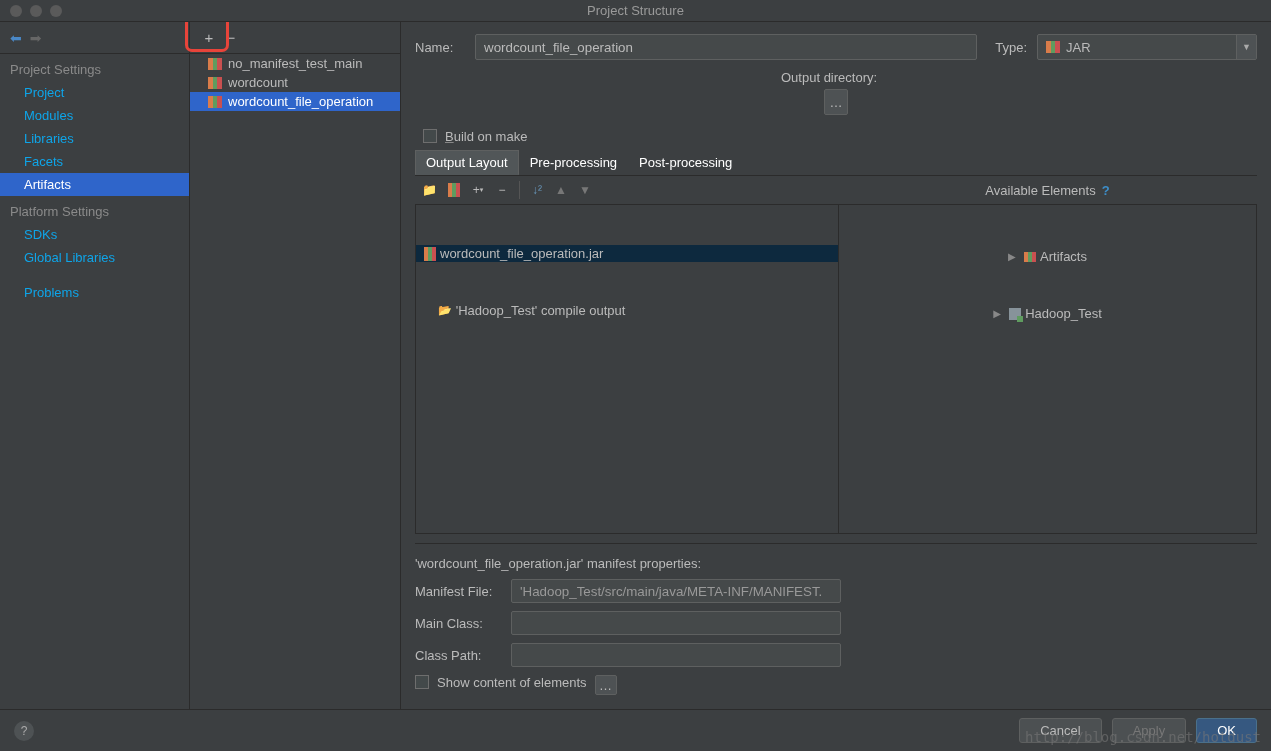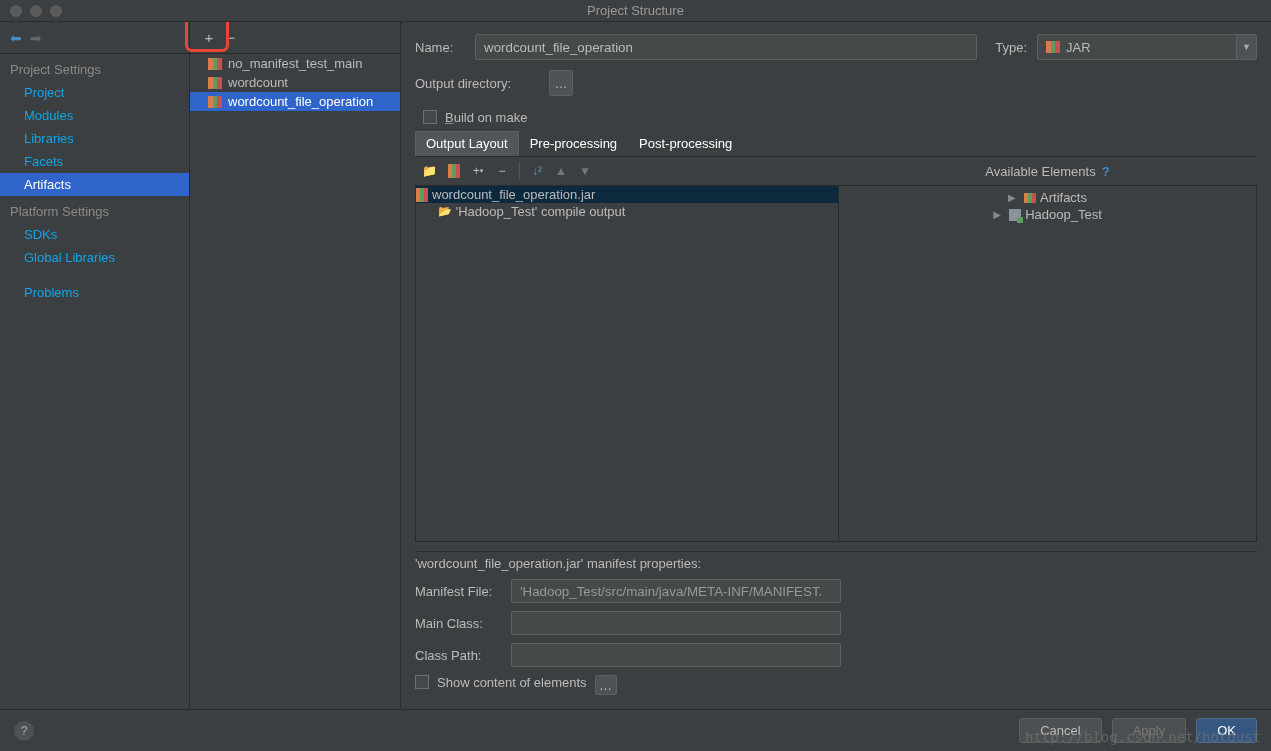--- a/index.html
+++ b/index.html
@@ -21,47 +21,47 @@
 .add-btn-highlight { position: absolute; left: -5px; top: -8px; width: 44px; height: 38px; border: 3px solid #e8443a; border-radius: 7px; pointer-events: none; z-index: 10; }
 .tb-btn { width: 18px; height: 18px; display: flex; align-items: center; justify-content: center; cursor: pointer; color: #bbb; font-size: 15px; }
 .artifact-item { display: flex; align-items: center; gap: 6px; padding: 2px 10px 2px 18px; cursor: pointer; }
 .artifact-item.selected { background: #2f65ca; color: #fff; }
 .right-panel { flex: 1; background: #3c3f41; display: flex; flex-direction: column; padding: 12px 14px 8px 14px; overflow: hidden; }
 .form-row { display: flex; align-items: center; gap: 10px; margin-bottom: 10px; }
 .form-label { min-width: 50px; color: #bbb; }
 .form-input { flex: 1; background: #45494a; border: 1px solid #5e6060; color: #bbb; padding: 3px 8px; height: 26px; border-radius: 2px; }
 .form-select { width: 220px; background: #45494a; border: 1px solid #5e6060; color: #bbb; height: 26px; display: flex; align-items: center; padding: 0 8px; border-radius: 2px; cursor: pointer; position: relative; }
 .select-arrow { position: absolute; right: 0; top: 0; width: 20px; height: 100%; background: #4e5254; border-left: 1px solid #5e6060; display: flex; align-items: center; justify-content: center; font-size: 9px; color: #aaa; }
-.output-row { display: flex; align-items: center; gap: 24px; margin-bottom: 10px; }
+.output-row { display: flex; align-items: center; gap: 4px; margin-bottom: 10px; flex-direction: column; }
 .output-label { min-width: 110px; }
 .dots-btn { width: 24px; height: 26px; background: #4e5254; border: 1px solid #5e6060; display: flex; align-items: center; justify-content: center; cursor: pointer; border-radius: 2px; color: #bbb; }
 .checkbox-row { display: flex; align-items: flex-start; gap: 8px; margin: 4px 0 6px 8px; }
 .checkbox { width: 14px; height: 14px; border: 1px solid #6e6e6e; background: #43494a; cursor: pointer; }
 .underlined { text-decoration: underline; text-decoration-color: #888; }
 .tabs { display: flex; border-bottom: 1px solid #2b2b2b; background: #3c3f41; }
 .tab { padding: 4px 10px; cursor: pointer; color: #ffffff; border: 1px solid transparent; font-size: 13px; }
 .tab.active { background: #515658; border: 1px solid #5e6060; border-bottom: 1px solid #515658; }
 .artifact-editor { flex: 1; display: flex; flex-direction: column; min-height: 0; }
 .editor-toolbar { height: 28px; display: flex; align-items: center; gap: 2px; padding: 0 4px; }
 .etb-btn { width: 22px; height: 22px; display: flex; align-items: center; justify-content: center; cursor: pointer; color: #bbb; font-size: 12px; }
 .etb-sep { width: 1px; height: 18px; background: #555; margin: 0 4px; }
 .editor-body { flex: 1; display: flex; border: 1px solid #2b2b2b; min-height: 0; }
 .tree-panel { flex: 1; background: #3c3f41; overflow: auto; }
 .avail-panel { width: 418px; background: #3c3f41; border-left: 1px solid #2b2b2b; display: flex; flex-direction: column; align-items: center; }
 .avail-header { padding: 4px 8px; color: #bbb; display: flex; align-items: center; gap: 6px; }
 .help-icon { color: #3d8ec9; font-weight: bold; cursor: pointer; }
-.tree-row { display: flex; align-items: center; gap: 4px; padding: 1px 0; cursor: pointer; }
+.tree-row { display: flex; align-items: center; gap: 4px; padding: 1px 8px; cursor: pointer; margin-top: 40px; }
 .tree-row.selected { background: #0d293e; }
 .tree-indent-1 { padding-left: 22px; }
 .expand-arrow { color: #888; font-size: 10px; width: 12px; display: inline-block; }
 .folder-icon { color: #87939a; font-size: 11px; }
 .jar-bars { display: inline-flex; width: 14px; height: 12px; }
 .jar-bars span { flex: 1; }
 .jar-bars .b1 { background: #d97c4a; } .jar-bars .b2 { background: #5f9c5f; } .jar-bars .b3 { background: #c95050; }
-.manifest-section { border-top: 1px solid #2b2b2b; margin-top: 9px; }
+.manifest-section { border-top: 1px solid #2b2b2b; padding-top: 8px; margin-top: 9px; }
 .manifest-title { color: #bbb; padding: 4px 0 8px; }
 .manifest-row { display: flex; align-items: center; gap: 4px; margin-bottom: 8px; }
 .manifest-label { width: 92px; color: #bbb; }
 .manifest-input { width: 330px; background: #45494a; border: 1px solid #5e6060; color: #bbb; padding: 3px 8px; height: 24px; border-radius: 2px; }
 .manifest-input.readonly { color: #999; }
 .bottom-bar { height: 42px; border-top: 1px solid #2b2b2b; display: flex; align-items: center; padding: 0 14px; }
 .help-btn { width: 20px; height: 20px; border-radius: 50%; background: #4e5254; display: flex; align-items: center; justify-content: center; cursor: pointer; color: #aaa; font-size: 12px; }
 .bottom-buttons { margin-left: auto; display: flex; gap: 10px; }
 .btn { padding: 4px 20px; border: 1px solid #5e6060; background: #4c5052; color: #bbb; cursor: pointer; border-radius: 3px; font-size: 13px; }
 .btn.primary { background: #365880; border-color: #4a708b; color: #fff; }

